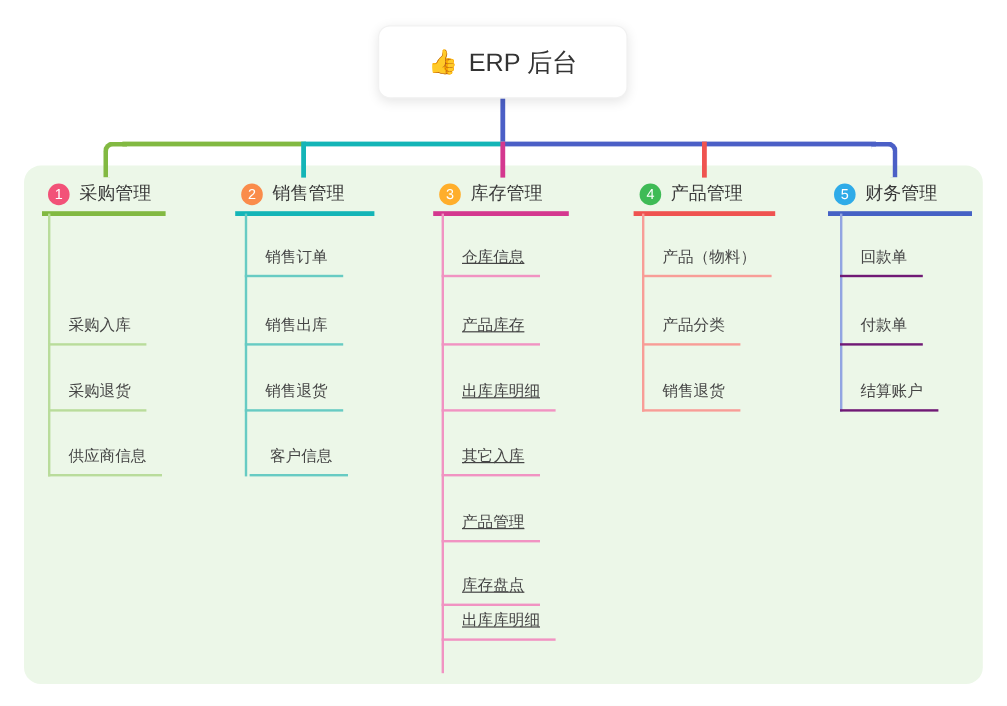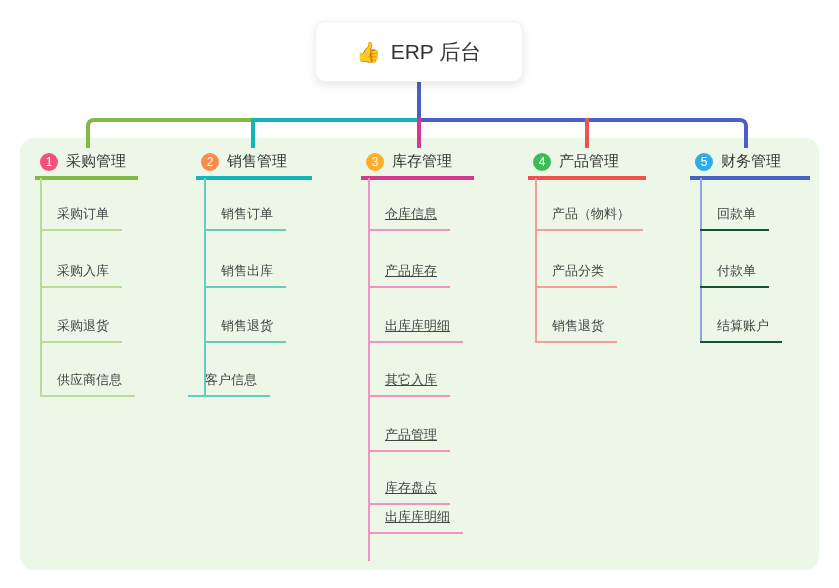--- a/index.html
+++ b/index.html
@@ -63,21 +63,21 @@
   .t4{background:#f89d97;} .t5{background:#92a5e2;}
   .child{
     position:absolute;height:30px;box-sizing:border-box;
     padding:0 13px 6px 17px;display:flex;align-items:flex-end;
     font-size:13px;color:#454545;white-space:nowrap;
   }
   .c1{border-bottom:2px solid #b9dc9b;}
   .c2{border-bottom:2px solid #67cbc3;}
   .c3{border-bottom:2px solid #f193c2;text-decoration:underline;}
   .c4{border-bottom:2px solid #f89d97;}
-  .c5{border-bottom:2px solid #14532d;}
+  .c5{border-bottom:2px solid #701a75;}
 </style>
 </head>
 <body>
 
 <div class="stage">
 
   <div class="panel"></div>
 
   <div class="line root-vert"></div>
   <div class="line corner-left"></div>
@@ -114,43 +114,40 @@
     <span class="badge g5">5</span>
     <span>财务管理</span>
   </div>
 
   <div class="trunk t1" style="left:40px;height:219px"></div>
   <div class="trunk t2" style="left:204px;height:219px"></div>
   <div class="trunk t3" style="left:368px;height:383px"></div>
   <div class="trunk t4" style="left:535px;height:165px"></div>
   <div class="trunk t5" style="left:700px;height:165px"></div>
 
-  <div class="child c1" style="left:40px;top:201px">
-      <span>采购订单</span>
-    </div>
   <div class="child c1" style="left:40px;top:258px">
       <span>采购入库</span>
     </div>
   <div class="child c1" style="left:40px;top:313px">
       <span>采购退货</span>
     </div>
   <div class="child c1" style="left:40px;top:367px">
       <span>供应商信息</span>
     </div>
 
   <div class="child c2" style="left:204px;top:201px">
       <span>销售订单</span>
     </div>
   <div class="child c2" style="left:204px;top:258px">
       <span>销售出库</span>
     </div>
   <div class="child c2" style="left:204px;top:313px">
       <span>销售退货</span>
     </div>
-  <div class="child c2" style="left:188px;top:367px">
+  <div class="child c2" style="left:208px;top:367px">
       <span>客户信息</span>
     </div>
 
   <div class="child c3" style="left:368px;top:201px">
       <span>仓库信息</span>
     </div>
   <div class="child c3" style="left:368px;top:258px">
       <span>产品库存</span>
     </div>
   <div class="child c3" style="left:368px;top:313px">

